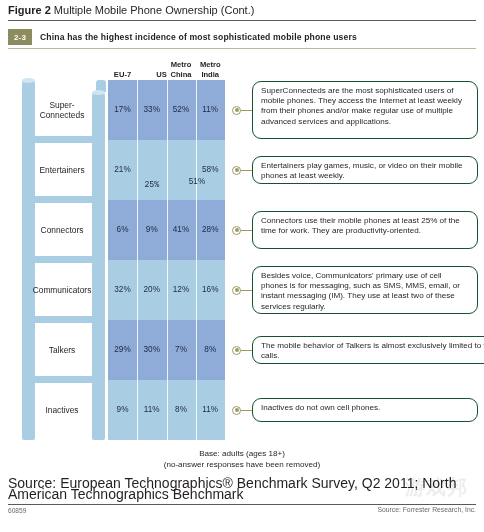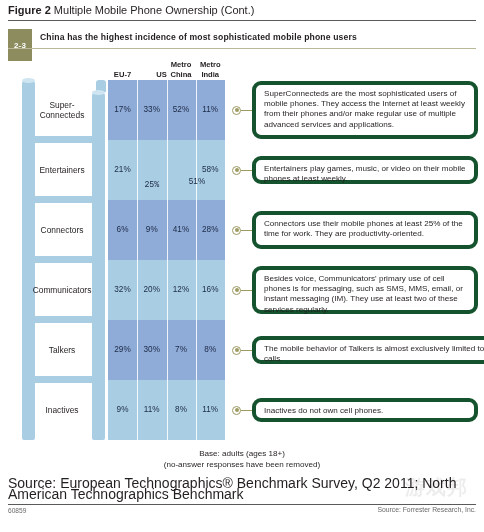--- a/index.html
+++ b/index.html
@@ -21,21 +21,21 @@
   .fig-title .strong{font-weight:bold;}
   .rule-top{
     position:absolute;left:8px;top:20px;width:468px;height:1px;background:#5a5a5a;
   }
 
   
   .exhibit-row{
     position:absolute;left:8px;top:29px;width:468px;height:18px;
   }
   .exhibit-badge{
-    position:absolute;left:0;top:0;width:24px;height:32px;
+    position:absolute;left:0;top:0;width:24px;height:16px;
     background:#8d8c5e;color:#ffffff;
     font-size:8px;font-weight:bold;
     display:flex;align-items:center;justify-content:center;
     letter-spacing:.2px;
   }
   .exhibit-title{
     position:absolute;left:32px;top:1px;
     font-size:8.6px;font-weight:bold;letter-spacing:.15px;
     line-height:14px;white-space:nowrap;
   }
@@ -111,21 +111,21 @@
     content:"";position:absolute;left:1.7px;top:1.7px;
     width:4px;height:4px;border-radius:50%;background:#9d9a63;
   }
   .bullet-line{
     position:absolute;height:1px;background:#9d9a63;
   }
 
   
   .callout{
     position:absolute;
-    border:4px solid #14532d;border-radius:9px;background:#ffffff;
+    border:1px solid #14532d;border-radius:9px;background:#ffffff;
     box-sizing:border-box;
     padding:4px 7px 4px 8px;
     font-size:8.1px;line-height:10.2px;color:#231f20;
   }
 
   
   .base-note{
     position:absolute;left:0;top:448px;width:484px;
     text-align:center;font-size:8.1px;line-height:11px;
   }

